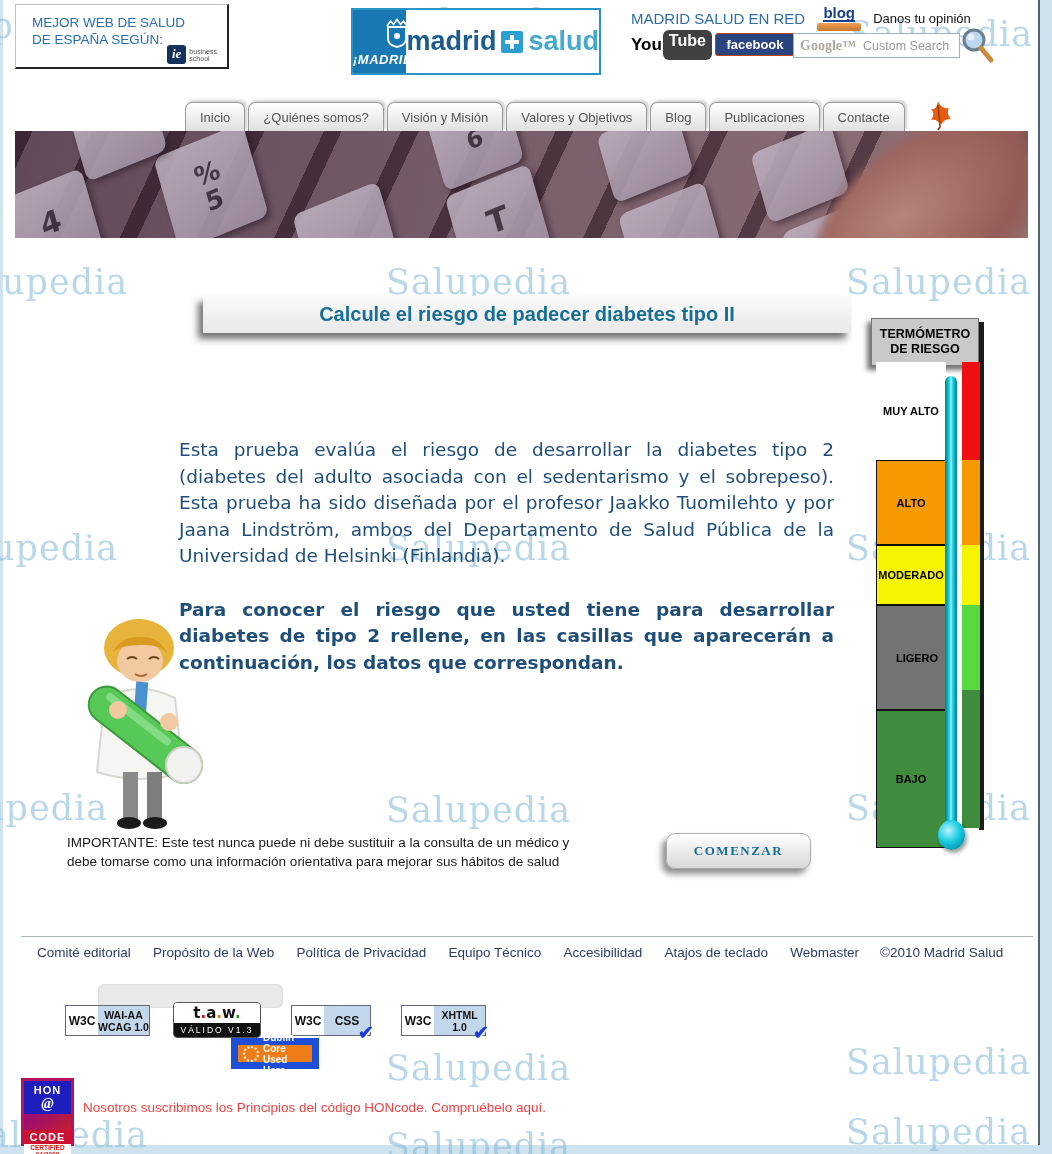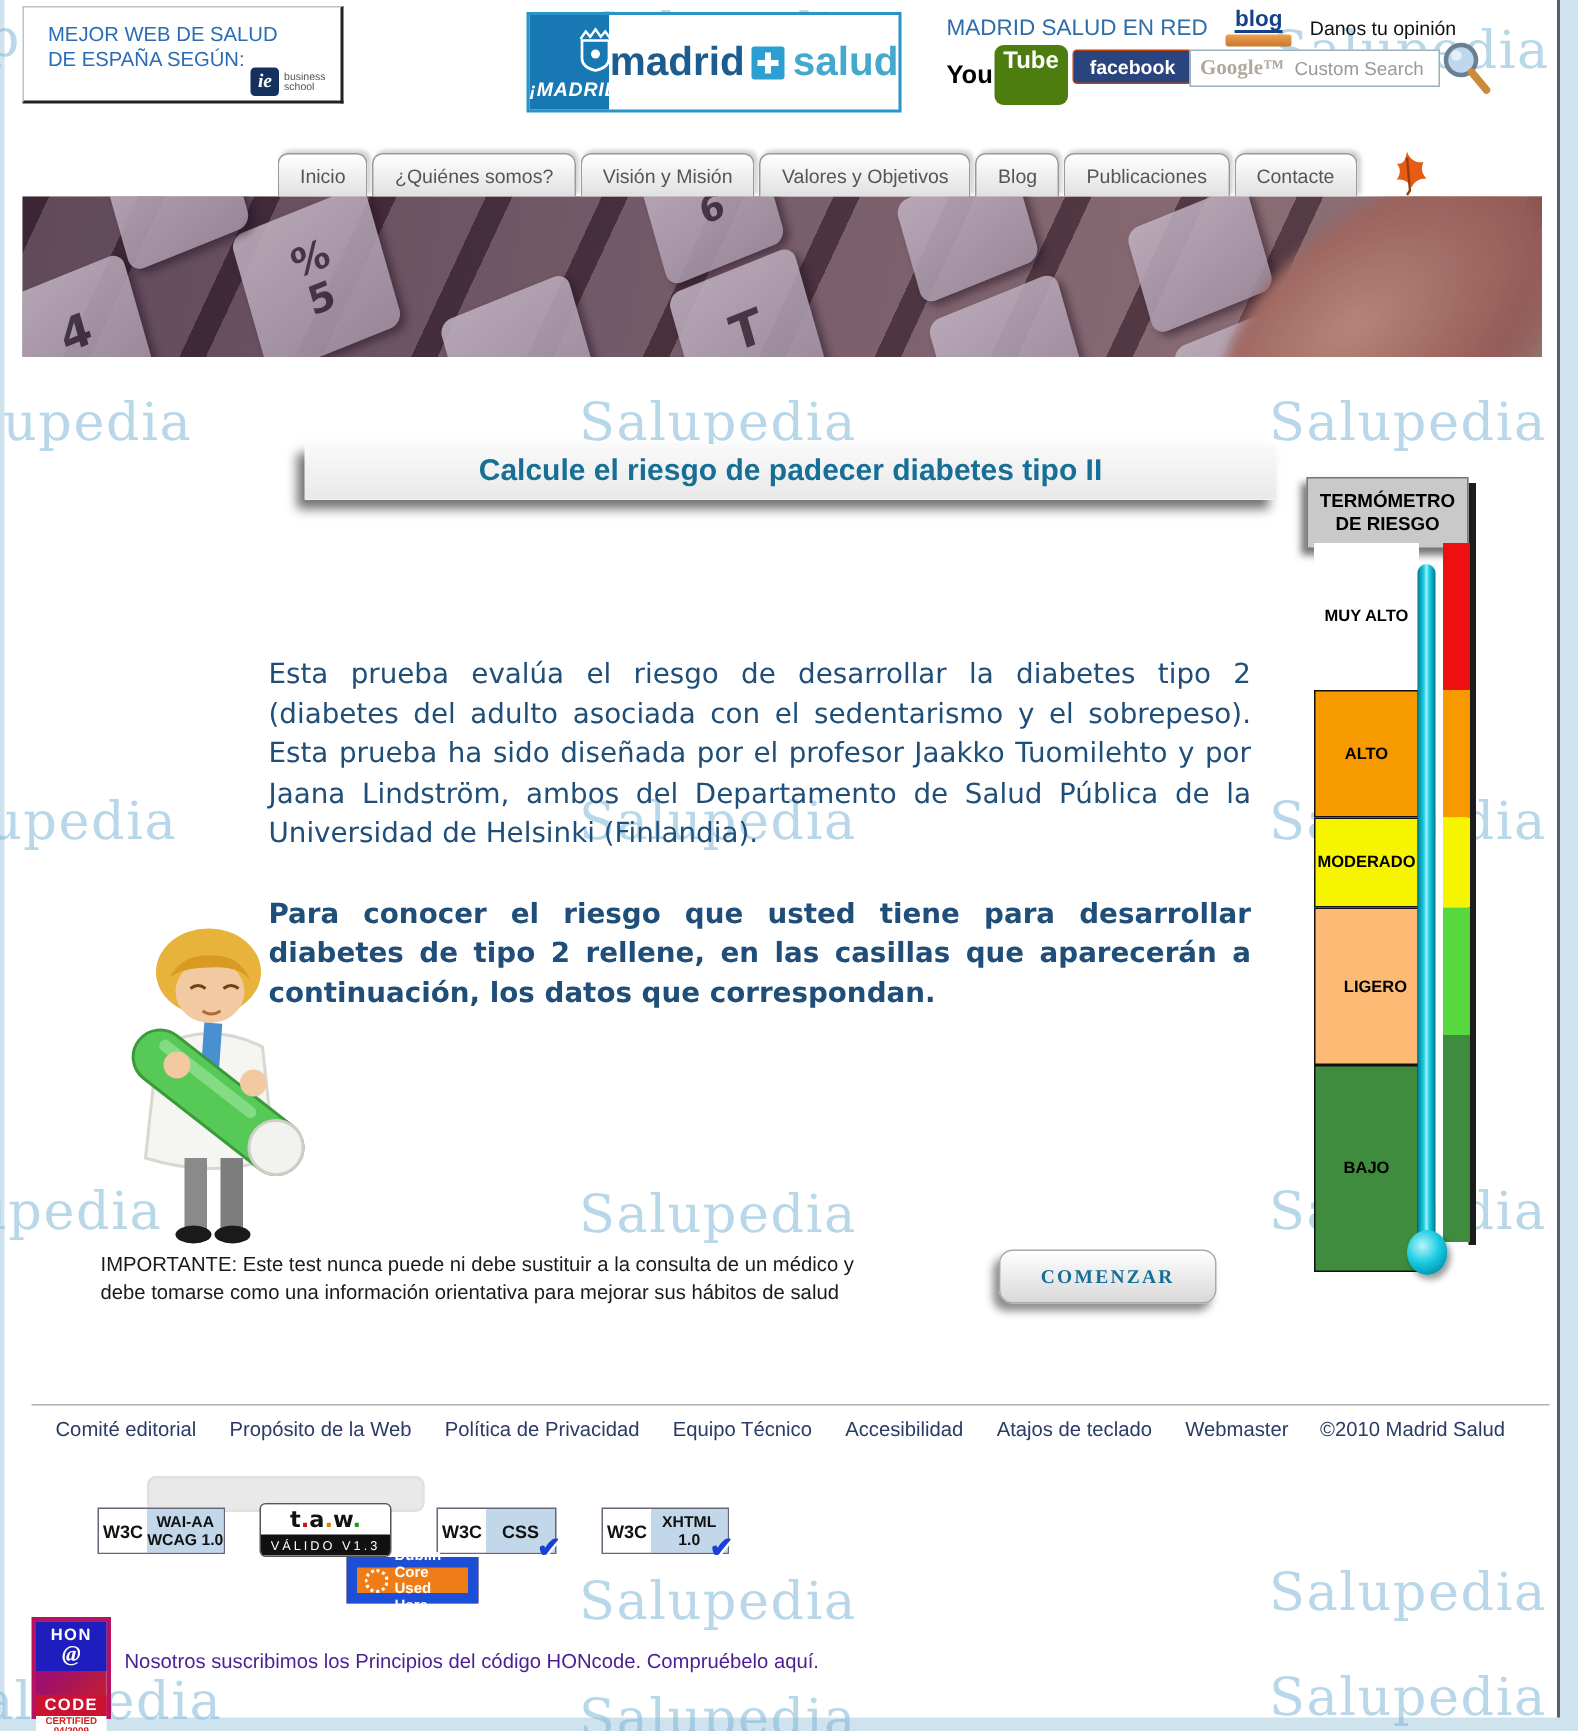--- a/index.html
+++ b/index.html
@@ -29,21 +29,21 @@
 
   .network-row { position:absolute; left:628px; top:6px; display:flex; align-items:center; gap:11px; }
   .network-title { color:#2d6da8; font-size:15px; }
   .blog-ico { display:flex; flex-direction:column; align-items:center; width:46px; }
   .blog-word { color:#16418c; font:bold 15px "Liberation Sans",sans-serif; border-bottom:2px solid #16418c; line-height:14px; }
   .blog-pages { width:44px; height:8px; background:linear-gradient(#f0a050,#c87830); border-radius:2px; margin-top:1px; }
   .opinion { color:#111; font-size:13px; }
 
   .yt { position:absolute; left:628px; top:30px; display:flex; align-items:center; }
   .yt-you { color:#000; font:bold 17px "Liberation Sans",sans-serif; margin-right:1px; }
-  .yt-tube { background:#4d7c0f; border-radius:6px; color:#fff; font:bold 16px "Liberation Sans",sans-serif; padding:2px 6px 20px; }
+  .yt-tube { background:#404040; border-radius:6px; color:#fff; font:bold 16px "Liberation Sans",sans-serif; padding:2px 6px 10px; }
   .fb { position:absolute; left:712px; top:33px; width:80px; height:23px; background:#29447e; border:1px solid #c2410c; border-radius:3px; color:#fff; font:bold 13px "Liberation Sans",sans-serif; display:flex; align-items:center; justify-content:center; }
   .search-box { position:absolute; left:790px; top:33px; width:167px; height:25px; background:#fff; border:1px solid #9ab0bd; display:flex; align-items:center; padding-left:6px; cursor:text; }
   .g-logo { font:bold 14px "Liberation Serif", serif; color:#b0a89e; }
   .g-ph { font-size:12.5px; color:#999; margin-left:7px; }
   .magnifier { position:absolute; left:956px; top:26px; }
 
   
   .nav { position:absolute; left:146px; top:99px; display:flex; align-items:flex-end; z-index:3;padding-left:36px; }
   .tab { padding:7px 14px 6px; margin-right:3px; background:linear-gradient(#ffffff,#e0e0e0); border:1px solid #9a9a9a; border-bottom:none; border-radius:7px 7px 0 0; box-shadow:2px -2px 3px rgba(0,0,0,0.18); font-size:13px; color:#555; text-decoration:none; white-space:nowrap; cursor:pointer; }
   .leaf { position:absolute; left:650px; top:-4px; }
@@ -108,21 +108,21 @@
   .badge-dublin { left:228px; top:1038px; width:88px; height:31px; background:#ee7d17; border:7px solid #1d4ed8; align-items:center; }
   .dc-sun { width:16px; height:16px; border:2px dotted #fff; border-radius:50%; margin:0 4px 0 5px; flex:none; }
   .dc-text { color:#fff; font:bold 10px "Liberation Sans",sans-serif; line-height:11px; }
 
   .hon-badge { position:absolute; left:18px; top:1078px; width:53px; height:68px; border:3px solid #b5135f; background:linear-gradient(135deg,#e0007a,#9c0f6e 40%,#cc2222); cursor:pointer; }
   .hon-blue { height:33px; background:#1e1ebe; color:#fff; display:flex; flex-direction:column; align-items:center; justify-content:center; }
   .hon-word { font:bold 11px "Liberation Sans",sans-serif; letter-spacing:1px; line-height:11px; }
   .hon-at { font:italic bold 15px "Liberation Serif",serif; line-height:15px; }
   .hon-code { height:14px; background:#cc1133; color:#fff; font:bold 11px "Liberation Sans",sans-serif; display:flex; align-items:center; justify-content:center; letter-spacing:1px;margin-top:16px; }
   .hon-cert { height:15px; background:#fff; color:#c22; font-size:6.5px; line-height:7px; text-align:center; font-weight:bold; }
-  .hon-text { position:absolute; left:80px; top:1100px; color:#4c1d95; font-size:13.5px; }
+  .hon-text { position:absolute; left:80px; top:1100px; color:#ef4444; font-size:13.5px; }
   .hon-link { cursor:pointer; }
 </style>
 </head>
 <body>
 
 <div id="page">
   <div id="content">
 
     <div id="watermark-layer">
         <span class="wm" style="left: -95px; top: 6px;">Salupedia</span>
@@ -291,21 +291,21 @@
       <div class="thermo-shadow"></div>
       <div class="thermo-title">
         <span>TERMÓMETRO</span>
         <span>DE RIESGO</span>
       </div>
       <div class="thermo-labels">
 
       <div class="thermo-label" style="height: 98px; background: rgb(255, 255, 255); border-color: transparent;">MUY ALTO</div>
           <div class="thermo-label" style="height: 85px; background: rgb(247, 154, 0); border-color: rgb(17, 17, 17);">ALTO</div>
           <div class="thermo-label" style="height: 60px; background: rgb(247, 244, 0); border-color: rgb(17, 17, 17);">MODERADO</div>
-          <div class="thermo-label" style="height: 105px; background: #fdba74; border-color: rgb(17, 17, 17); padding-left: 12px;">LIGERO</div>
+          <div class="thermo-label" style="height: 105px; background: #737373; border-color: rgb(17, 17, 17); padding-left: 12px;">LIGERO</div>
           <div class="thermo-label" style="height: 138px; background: rgb(63, 140, 63); border-color: rgb(17, 17, 17);">BAJO</div>
         </div>
       <div class="thermo-strip">
 
       <div class="strip-seg" style="height: 98px; background: rgb(238, 16, 16);"></div>
           <div class="strip-seg" style="height: 85px; background: rgb(247, 154, 0);"></div>
           <div class="strip-seg" style="height: 60px; background: rgb(247, 244, 0);"></div>
           <div class="strip-seg" style="height: 85px; background: rgb(87, 216, 62);"></div>
           <div class="strip-seg" style="height: 138px; background: rgb(63, 140, 63);"></div>
         </div>

